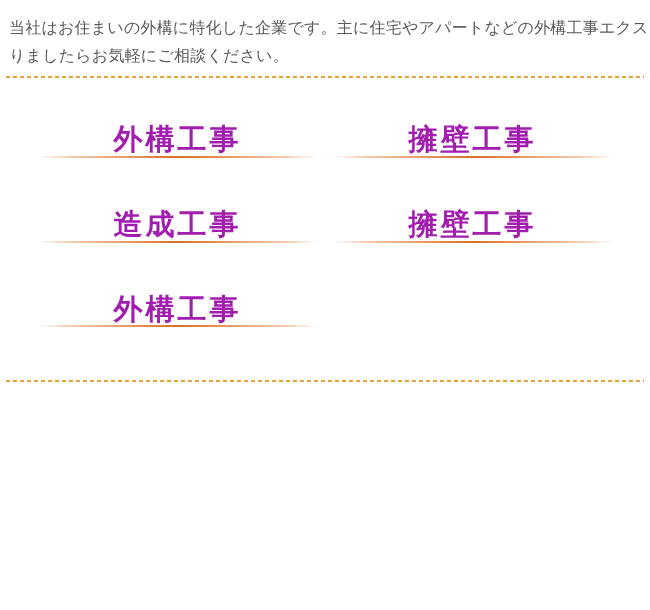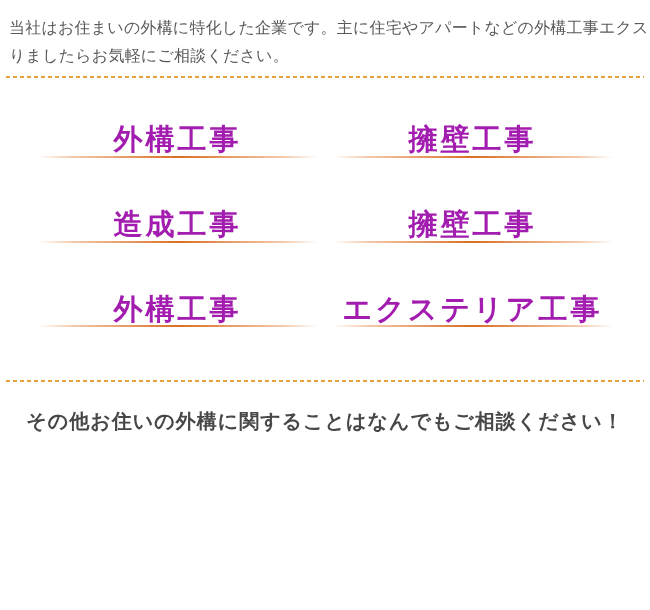--- a/index.html
+++ b/index.html
@@ -100,23 +100,18 @@
       <div class="u-line"></div>
     </div>
     <div class="cell">
       <span>擁壁工事</span>
       <div class="u-line"></div>
     </div>
     <div class="cell">
       <span>外構工事</span>
       <div class="u-line"></div>
     </div>
-    <div class="cell">
-      <span>エクステリア工事</span>
-      <div class="u-line"></div>
-    </div>
   </div>
 
   <div class="sep sep-bottom"></div>
 
-  <div class="closing">その他お住いの外構に関することはなんでもご相談ください！</div>
 
 </div>
 
 </body></html>

